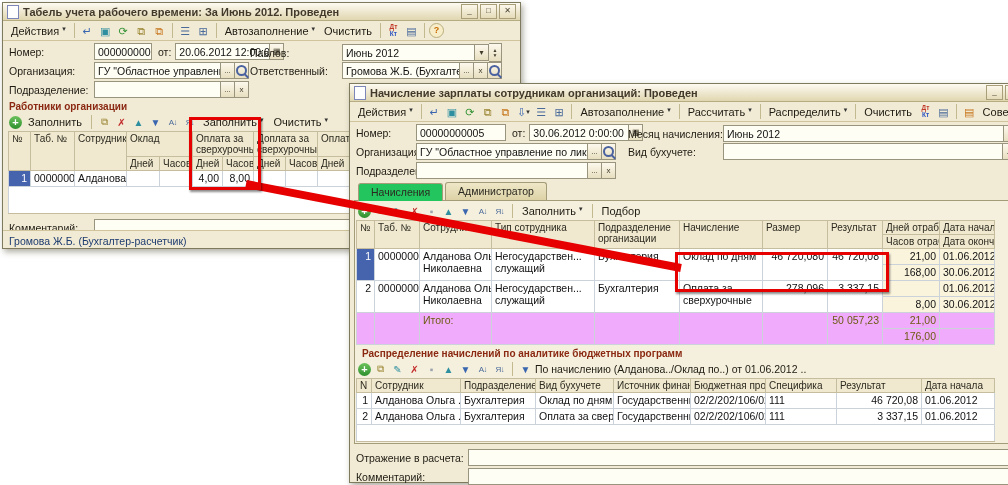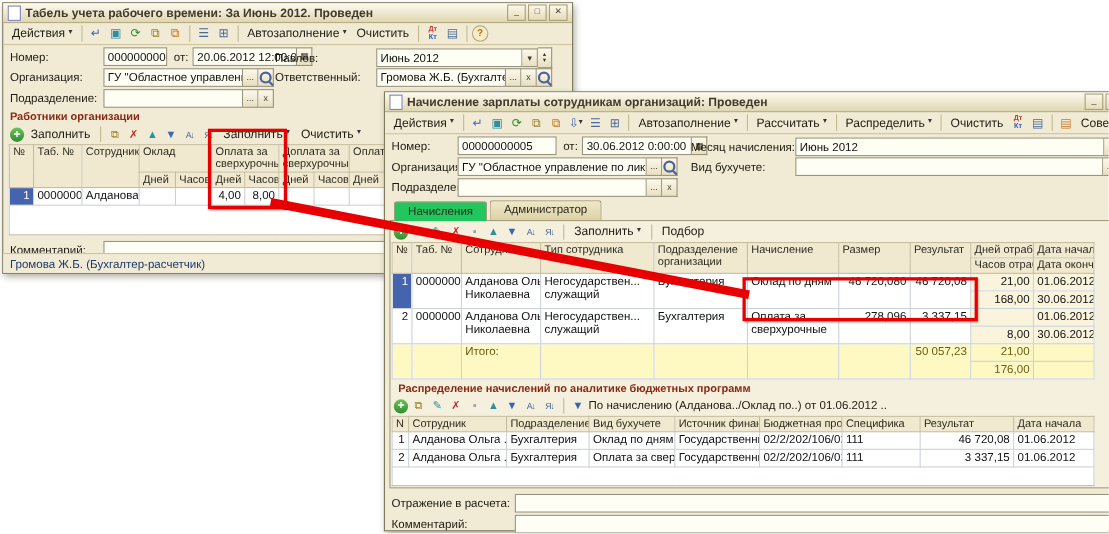--- a/index.html
+++ b/index.html
@@ -40,21 +40,21 @@
 
   .sect{font-size:10px;font-weight:bold;color:#8a2812;padding:3px 6px 1px 6px;}
 
   
   table.grid{border-collapse:collapse;table-layout:fixed;background:#fff;font-size:10.5px;}
   .grid th{background:#f0e9cf;border:1px solid #c6bd9e;font-weight:normal;font-size:10px;padding:1px 3px;text-align:left;vertical-align:top;color:#2c2a20;overflow:hidden;white-space:nowrap;}
   .grid td{border:1px solid #ccd2da;background:#fff;padding:1px 3px;height:13px;overflow:hidden;white-space:nowrap;vertical-align:top;color:#111;}
   .grid td.cream{background:#faf4dd;}
   .grid td.num{text-align:right;}
   .grid td.sel{background:#4663ae;color:#fff;text-align:right;}
-  .grid tr.total td{background:#fef9c3;color:#6d5b13;}
+  .grid tr.total td{background:#f0abfc;color:#6d5b13;}
   .grid td.viewport{background:#fff;border-left:1px solid #ccd2da;border-right:1px solid #ccd2da;border-bottom:1px solid #c6bd9e;}
   .two{line-height:12px;}
 
   
   .tabs{display:flex;gap:2px;padding:3px 8px 0 8px;}
   .tab{font-size:10.5px;padding:2px 12px 2px 12px;border:1px solid #a49c78;border-bottom:none;border-radius:3px 3px 0 0;background:linear-gradient(#efe7c8,#ddd2a6);color:#2c2a20;}
   .tab.active{background:#22c55e;position:relative;top:1px;padding-bottom:3px;}
   .panel{margin:0 4px;border:1px solid #a49c78;background:#f5f0dd;padding:1px;}
 
   .gridbar{display:flex;align-items:center;gap:2px;padding:1px 2px;height:16px;}

